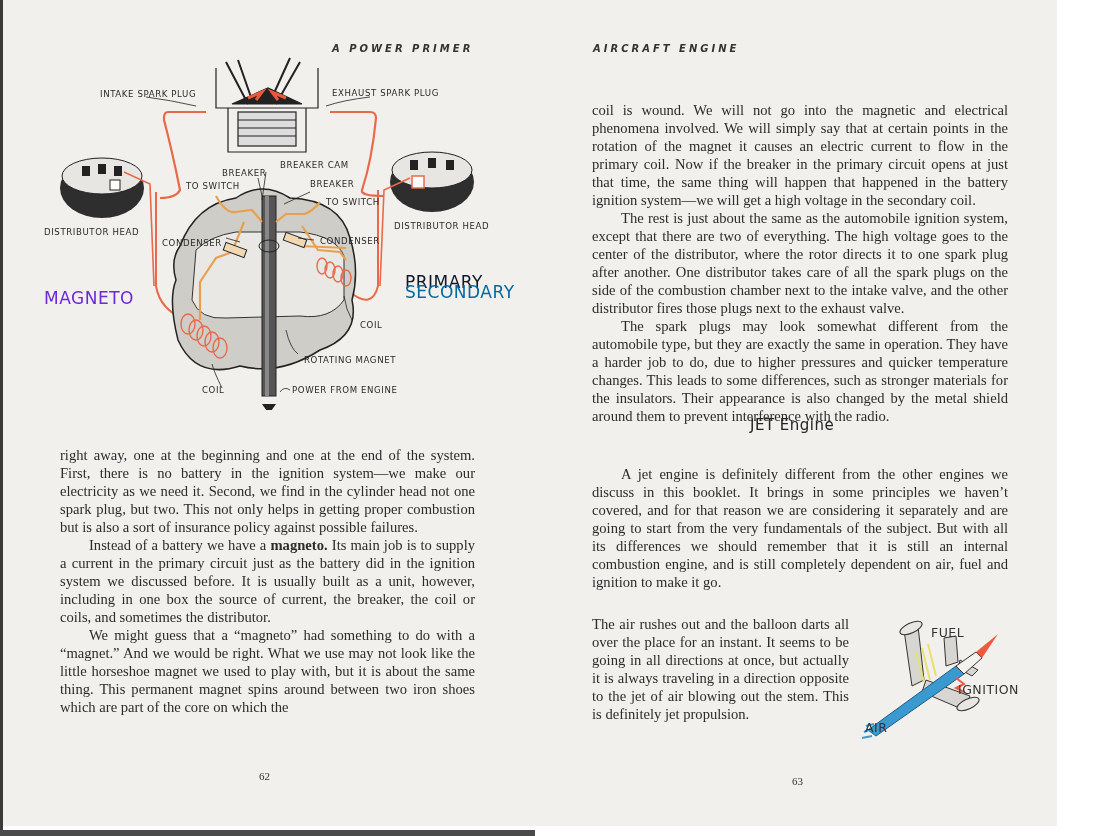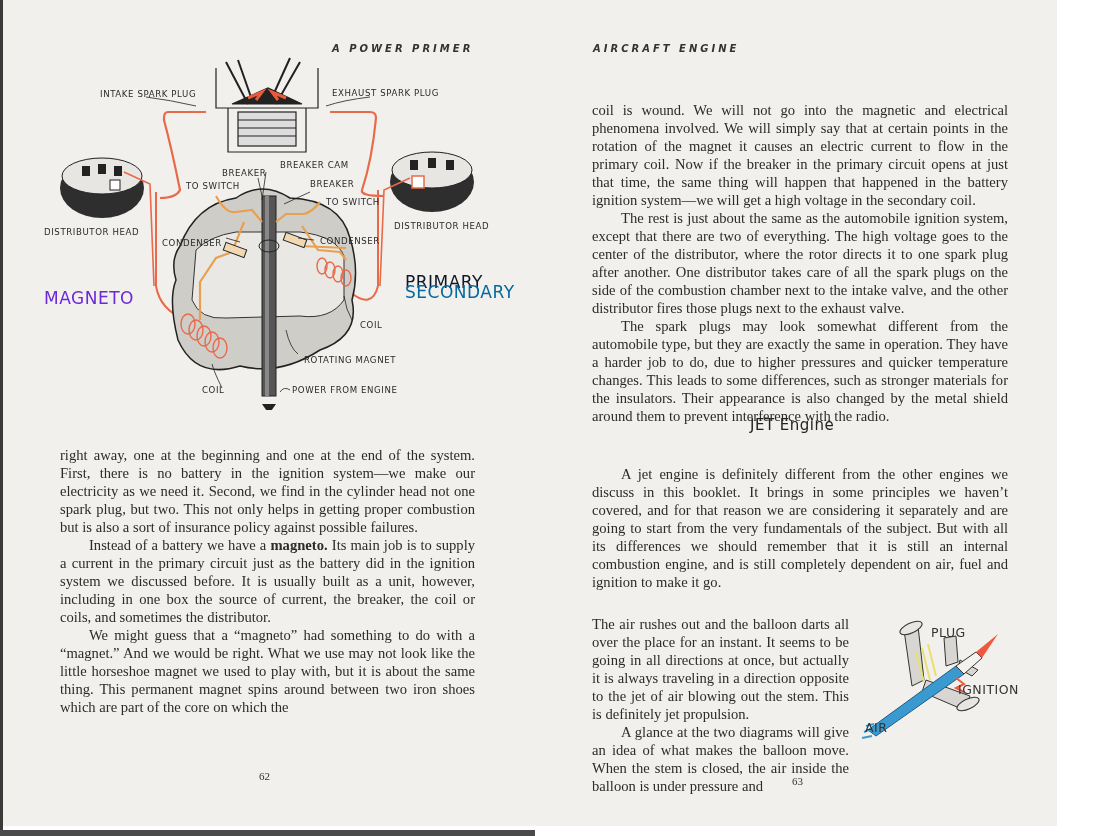--- a/index.html
+++ b/index.html
@@ -148,36 +148,35 @@
 </div>
 
 <div class="heading" style="left:750px; top:416px;">JET Engine</div>
 
 <div class="body-text" style="left:592px; top:441px; width:416px;">
   <p class="indent">A jet engine is definitely different from the other engines we discuss in this booklet. It brings in some principles we haven’t covered, and for that reason we are considering it separately and are going to start from the very fundamentals of the subject. But with all its differences we should remember that it is still an internal combustion engine, and is still completely dependent on air, fuel and ignition to make it go.</p>
 </div>
 
 <div class="body-text" style="left:592px; top:591px; width:257px;">
   <p class="cont">The air rushes out and the balloon darts all over the place for an instant. It seems to be going in all directions at once, but actually it is always traveling in a direction opposite to the jet of air blowing out the stem. This is definitely jet propulsion.</p>
-  <p class="indent">A glance at the two diagrams will give an idea of what makes the balloon move. When the stem is closed, the air inside the balloon is under pressure and</p>
 </div>
 
 <svg width="180" height="140" style="left:860px; top:600px;" viewBox="0 0 180 140">
   <g stroke="#333" stroke-width="1" fill="#d8d6d2">
     <path d="M44 30 L58 26 L64 80 L52 86 Z"></path>
     <ellipse cx="51" cy="28" rx="12" ry="5" transform="rotate(-25 51 28)" fill="#e8e6e2"></ellipse>
     <path d="M84 38 L96 36 L98 62 L86 66 Z"></path>
     <path d="M66 80 L110 96 L104 110 L62 92 Z"></path>
     <ellipse cx="108" cy="104" rx="12" ry="5" transform="rotate(-25 108 104)" fill="#e8e6e2"></ellipse>
     <path d="M100 60 L118 70 L112 76 L98 68 Z"></path>
   </g>
   <path d="M8 130 L96 66 L104 74 L16 136 Z" fill="#3a9ad0" stroke="#1e5e88" stroke-width="1"></path>
   <path d="M96 66 L116 52 L122 58 L104 74 Z" fill="#f4f2ee" stroke="#333" stroke-width="1"></path>
   <path d="M116 52 L138 34 L122 58 Z" fill="#ee5a40"></path>
   <path d="M62 48 L70 80 M68 44 L76 76 M56 52 L64 82" stroke="#e8e070" stroke-width="2"></path>
   <path d="M96 78 L104 84 L96 88 L104 92" stroke="#ee5a40" stroke-width="2" fill="none"></path>
   <path d="M4 132 L14 128 M2 138 L12 136 M6 126 L14 124" stroke="#3a9ad0" stroke-width="2"></path>
 </svg>
-<div class="jet-label" style="left:931px; top:625px;">PLUG</div>
+<div class="jet-label" style="left:931px; top:625px;">FUEL</div>
 <div class="jet-label" style="left:958px; top:682px;">IGNITION</div>
 <div class="jet-label" style="left:865px; top:720px;">AIR</div>
 
 <div class="pnum" style="left:792px; top:775px;">63</div>
 
 </body></html>

